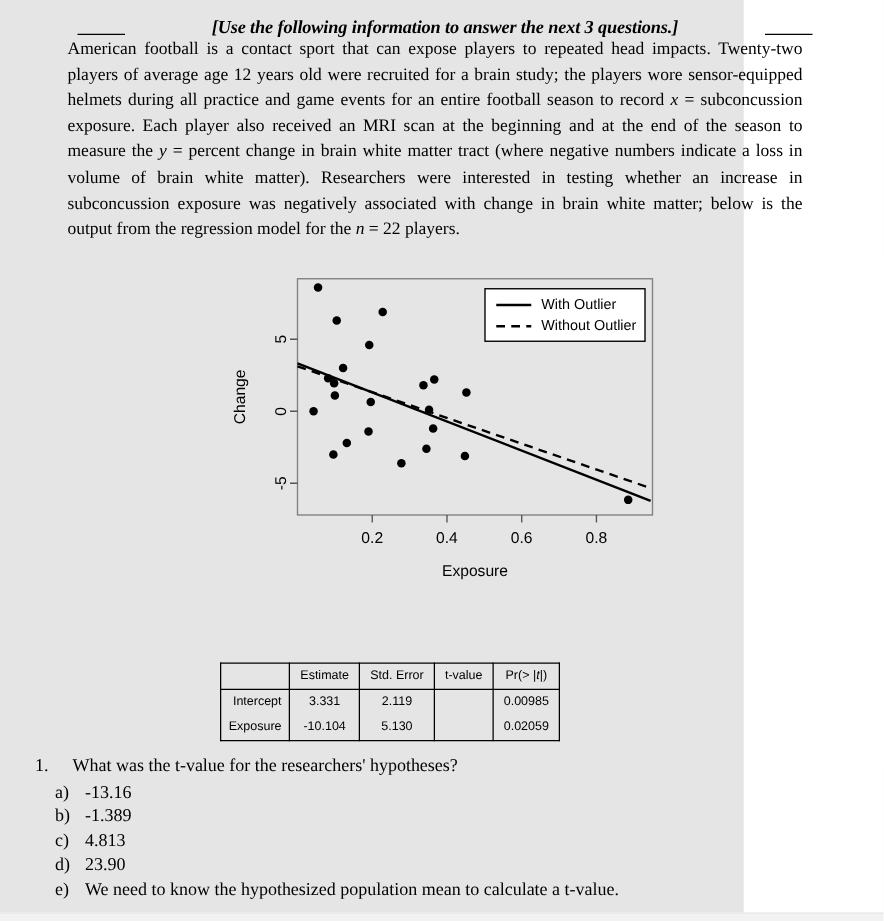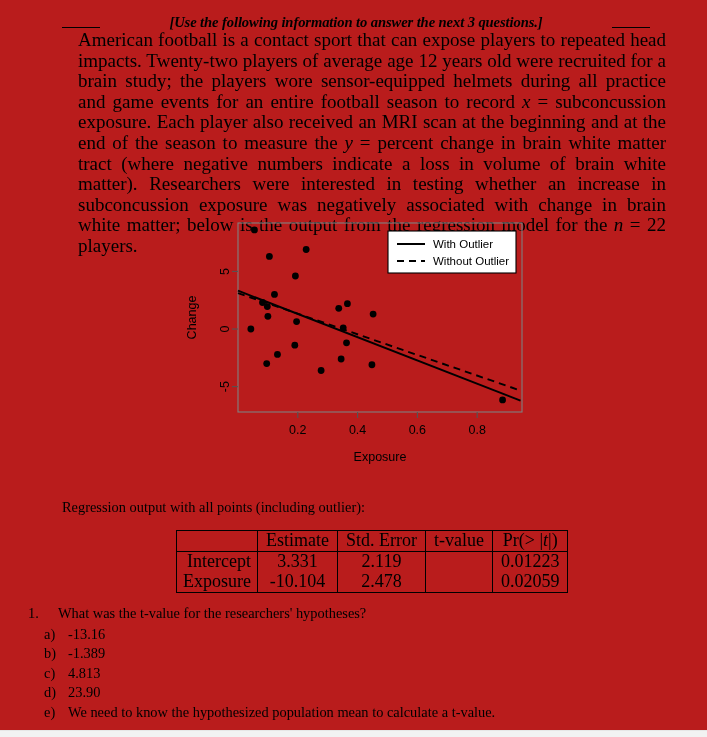--- a/index.html
+++ b/index.html
@@ -12,23 +12,23 @@
     height: 737px;
     position: relative;
     font-family: "Liberation Serif", "DejaVu Serif", serif;
     color: #000000;
     overflow: hidden;
   }
 
   .page {
     position: absolute;
     left: 0; top: 0;
-    width: 707px;
+    width: 595px;
     height: 730px;
-    background: #b91c1c;
+    background: #e5e5e5;
   }
 
   .bottom-strip {
     position: absolute;
     left: 0;
     top: 730px;
     width: 707px;
     height: 7px;
     background: #f2f2f2;
     border-top: 1px solid #e6e6e6;
@@ -56,24 +56,24 @@
     font-weight: bold;
     font-style: italic;
     font-size: 14.6px;
     white-space: nowrap;
     letter-spacing: -0.1px;
   }
 
   
   .body-text {
     position: absolute;
-    left: 78px;
+    left: 54px;
     top: 30px;
     width: 588px;
-    font-size: 19px;
+    font-size: 14px;
     line-height: 20.6px;
     text-align: justify;
     text-justify: inter-word;
   }
   .body-text .mathvar {
     font-style: italic;
     font-family: "Liberation Serif", serif;
   }
 
   
@@ -96,22 +96,22 @@
   }
 
   
   .table-wrap {
     position: absolute;
     left: 176px;
     top: 530px;
   }
   table.reg-table {
     border-collapse: collapse;
-    font-size: 18px;
-    font-family: Liberation Serif, serif;
+    font-size: 10px;
+    font-family: Liberation Sans, sans-serif;
   }
   table.reg-table td, table.reg-table th {
     border-left: 1.1px solid #000;
     border-right: 1.1px solid #000;
     padding: 1px 8px 2px 8px;
     text-align: center;
     font-weight: normal;
     line-height: 17px;
     white-space: nowrap;
   }
@@ -218,45 +218,44 @@
         <circle cx="141.10736842105263" cy="158.5121951219512" r="3.4" fill="#000000"></circle>
         <circle cx="322.5684210526316" cy="187.89939024390245" r="3.4" fill="#000000"></circle>
         <rect x="208" y="19" width="128" height="42" fill="#ffffff" stroke="#000" stroke-width="1.1"></rect>
         <line x1="217" y1="32" x2="245" y2="32" stroke="#000" stroke-width="2" stroke-dasharray="none"></line>
         <text x="253" y="32" dominant-baseline="central" font-family="&quot;Liberation Sans&quot;, sans-serif" font-size="11.5" fill="#000">With Outlier</text>
         <line x1="217" y1="49" x2="245" y2="49" stroke="#000" stroke-width="2" stroke-dasharray="7,5"></line>
         <text x="253" y="49" dominant-baseline="central" font-family="&quot;Liberation Sans&quot;, sans-serif" font-size="11.5" fill="#000">Without Outlier</text>
       </svg>
   </div>
 
-  <div class="reg-caption">Regression output with all points (including outlier):</div>
 
   <div class="table-wrap">
     <table class="reg-table">
       <thead>
         <tr>
           <th class="corner rowlabel"></th>
           <th>Estimate</th>
           <th>Std. Error</th>
           <th>t-value</th>
           <th>Pr(&gt;&nbsp;|<span class="mono-it">t</span>|)</th>
         </tr>
       </thead>
       <tbody>
         <tr>
           <td class="rowlabel">Intercept</td>
           <td>3.331</td>
           <td>2.119</td>
           <td></td>
-          <td>0.01223</td>
+          <td>0.00985</td>
         </tr>
         <tr>
           <td class="rowlabel">Exposure</td>
           <td>-10.104</td>
-          <td>2.478</td>
+          <td>5.130</td>
           <td></td>
           <td>0.02059</td>
         </tr>
       </tbody>
     </table>
   </div>
 
   <div class="question-block">
     <div class="q-line">
       <span class="q-num">1.</span>

